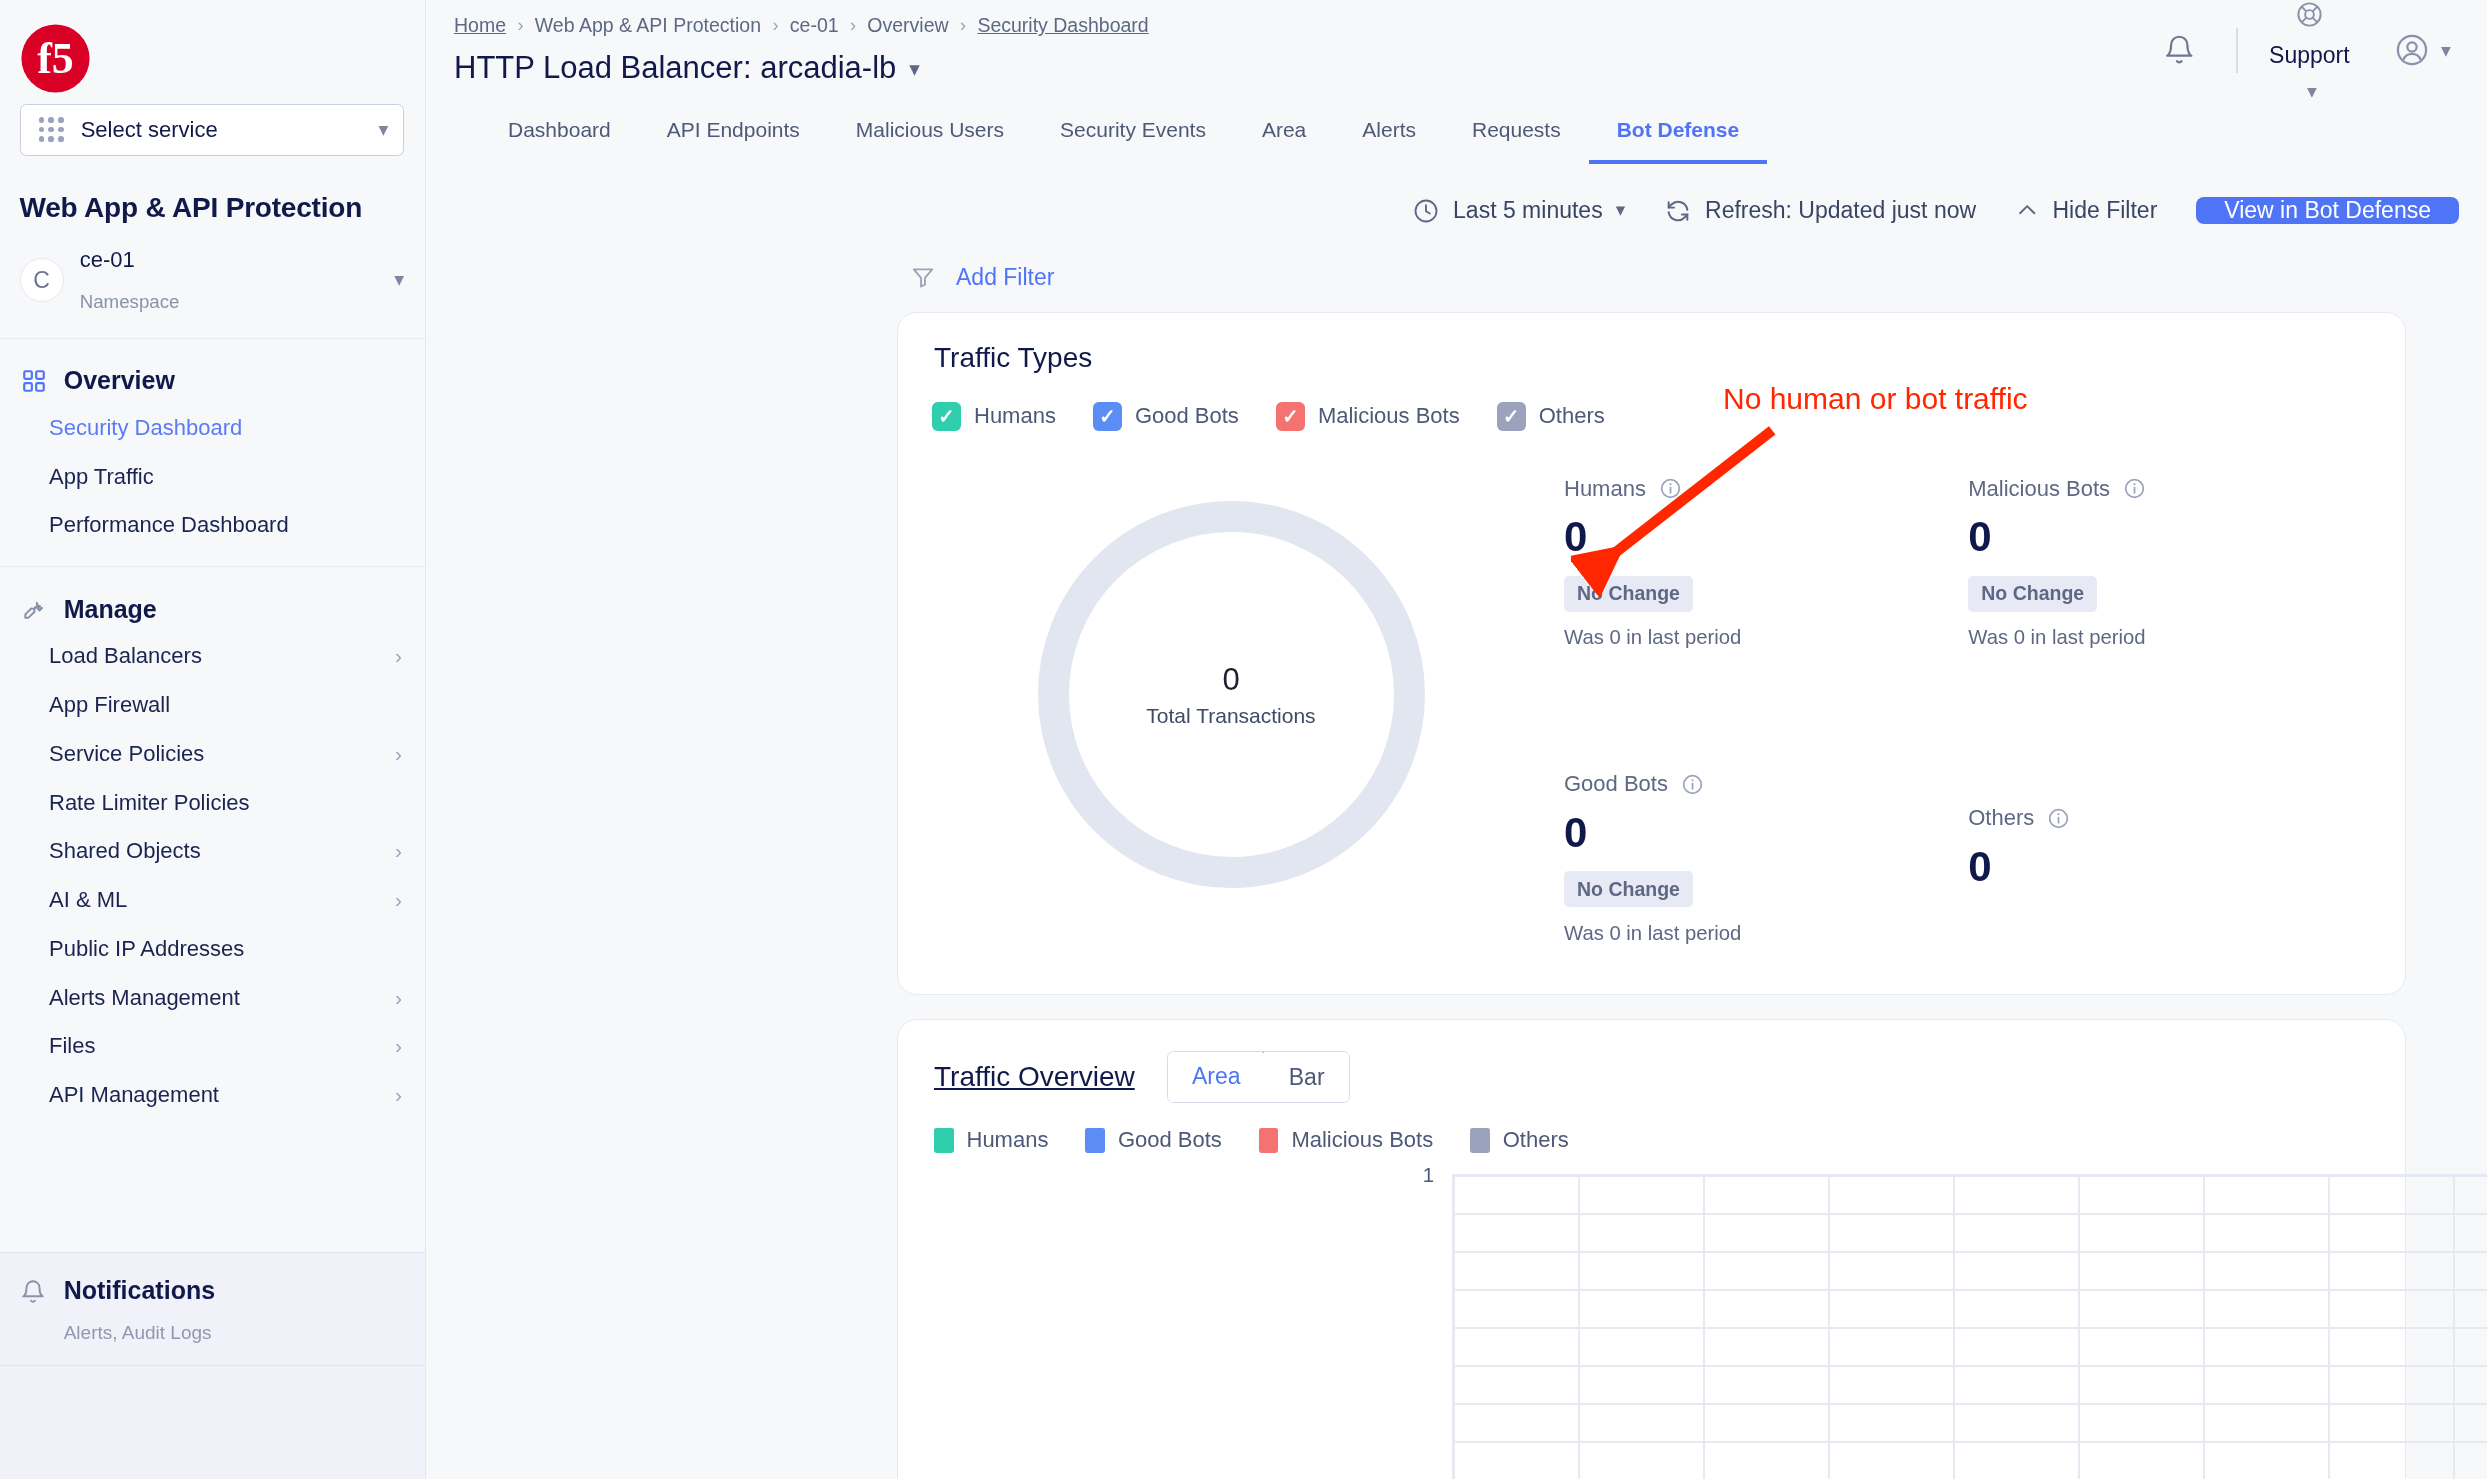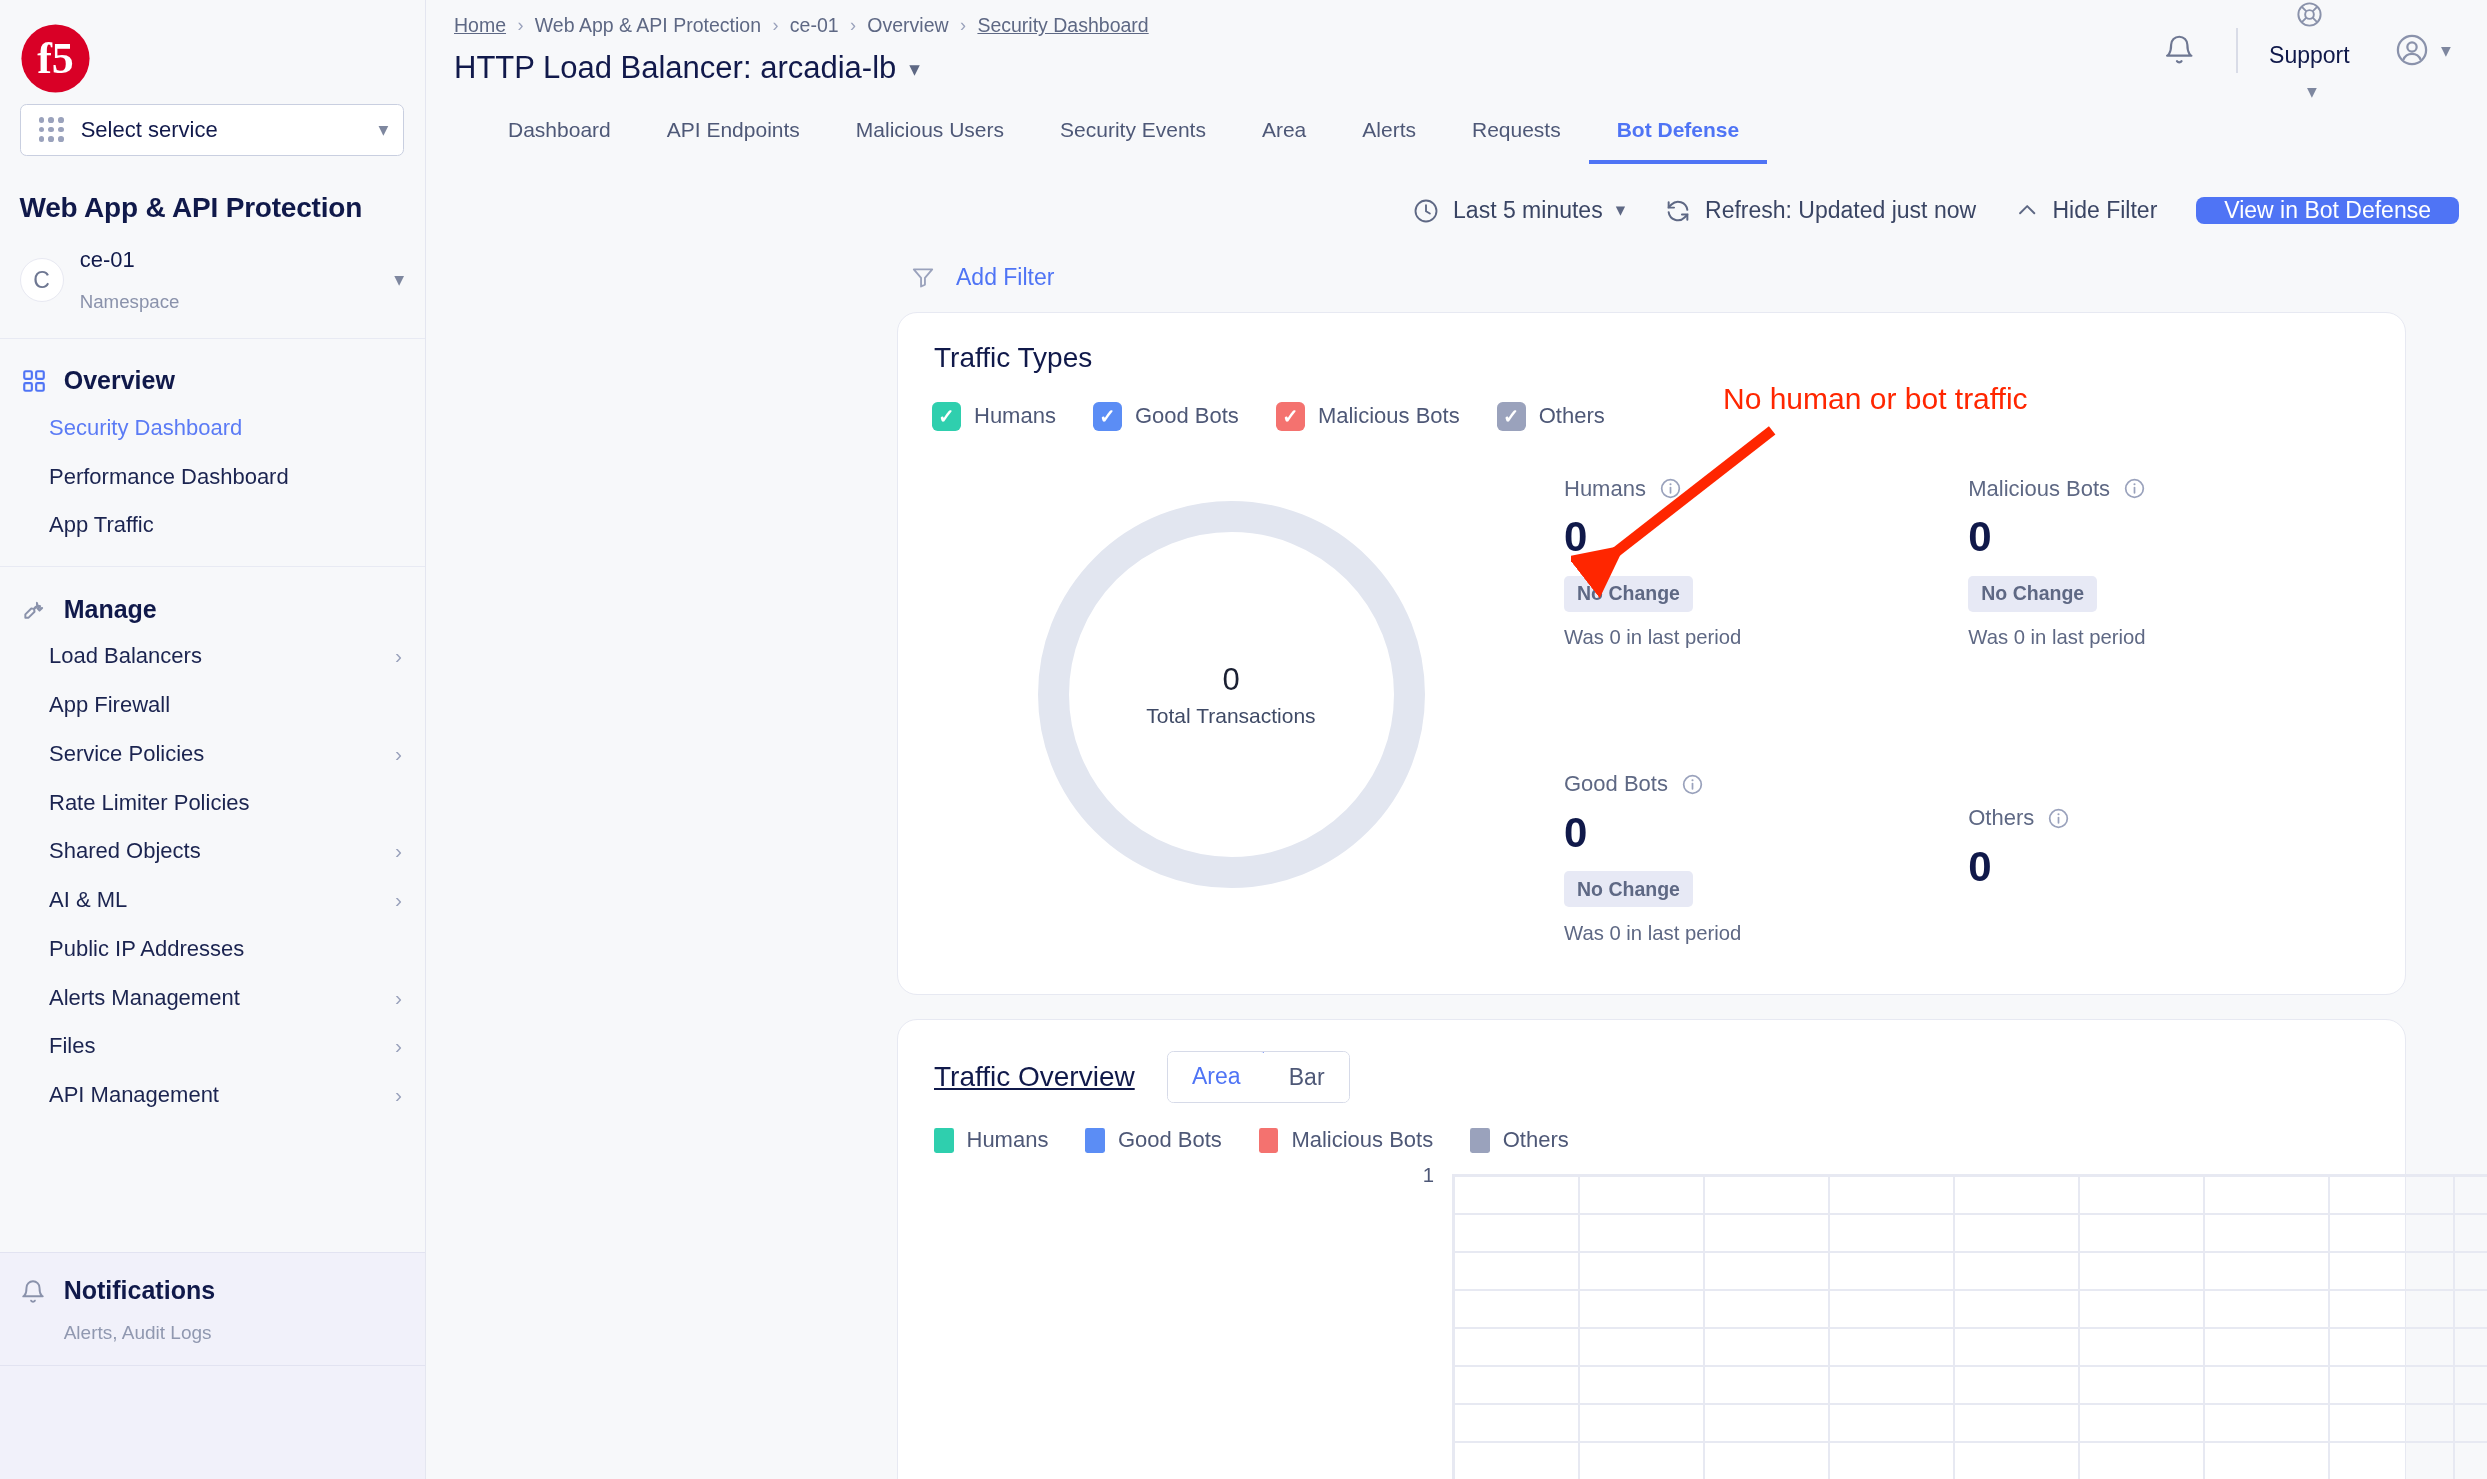--- a/index.html
+++ b/index.html
@@ -240,24 +240,24 @@
           <rect x="3" y="14" width="7" height="7" rx="1.2"></rect>
             <rect x="14" y="14" width="7" height="7" rx="1.2"></rect>
         </svg>
       </span>
       <span class="t">Overview</span>
     </div>
     <div class="nav-item active">
       <span>Security Dashboard</span>
     </div>
     <div class="nav-item">
+      <span>App Traffic</span>
+    </div>
+    <div class="nav-item">
       <span>Performance Dashboard</span>
-    </div>
-    <div class="nav-item">
-      <span>App Traffic</span>
     </div>
   </div>
 
   <div class="nav-section">
     <div class="nav-head">
       <span class="ico">
         <svg width="26" height="26" viewBox="0 0 24 24" fill="none" stroke="#8A92AB" stroke-width="1.8" stroke-linecap="round" stroke-linejoin="round">
           <path d="M14.7 6.3a4 4 0 0 1-5.2 5.2L4 17v3h3l5.5-5.5a4 4 0 0 1 5.2-5.2l-2.4 2.4 1.8 1.8 2.4-2.4a4 4 0 0 1-4.8-4.8z"></path>
         </svg>
       </span>

